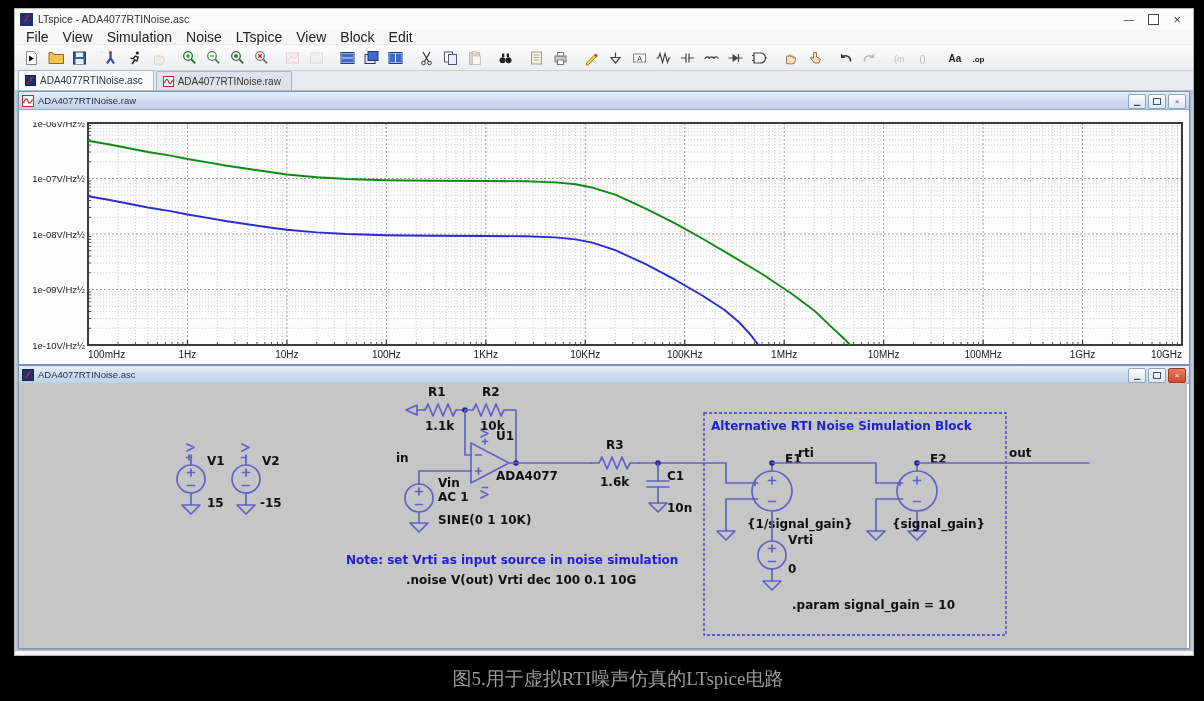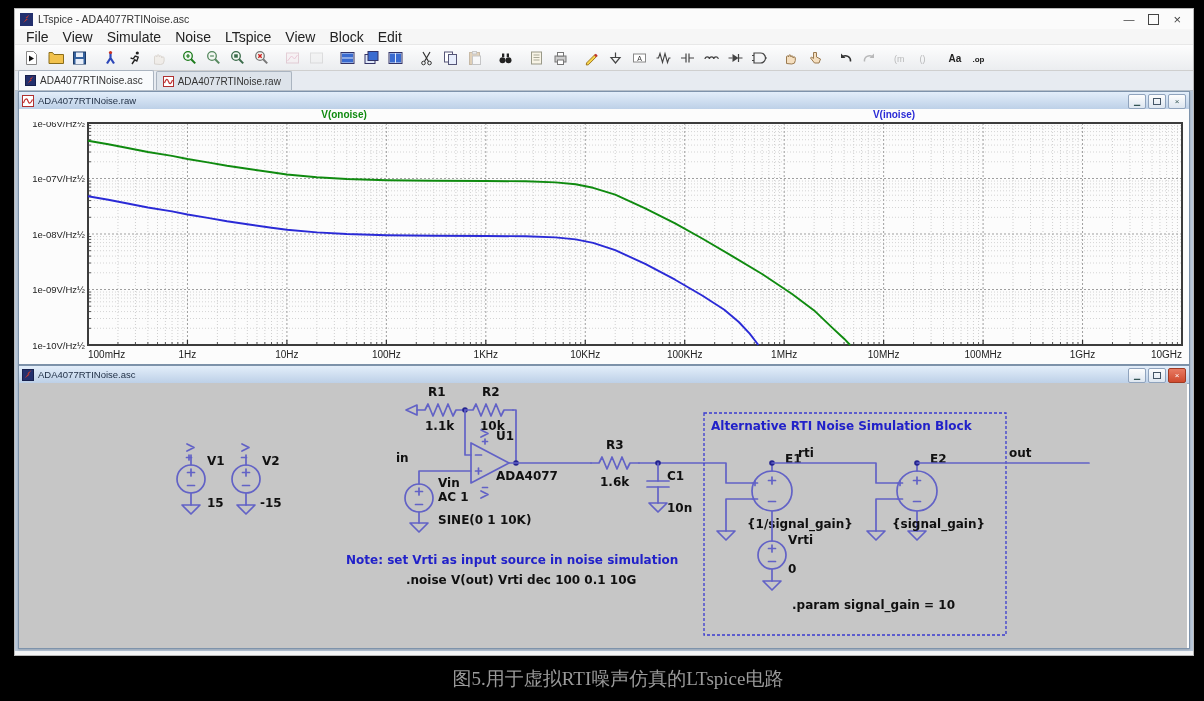--- a/index.html
+++ b/index.html
@@ -62,21 +62,21 @@
       <div class="wincontrols">
         <span>—</span>
         <span class="wc-box"></span>
         <span style="font-size:13px;">×</span>
       </div>
     </div>
 
     <div class="menubar" id="menubar">
         <span>File</span>
         <span>View</span>
-        <span>Simulate</span>
+        <span>Simulation</span>
         <span>Noise</span>
         <span>LTspice</span>
         <span>View</span>
         <span>Block</span>
         <span>Edit</span>
       </div>
 
     <div class="toolbar" id="toolbar">
         <div class="tbtn">
           <svg width="17" height="16" viewBox="0 0 16 16">
@@ -326,24 +326,20 @@
             <path d="M1.5 8 C3 3,5 3,6 6 C7 9,8.5 9,10.5 4.5" stroke="#c03030" fill="none" stroke-width="1.2"></path>
           </svg>
           <span class="ctitle">ADA4077RTINoise.raw</span>
           <div class="cbtns">
             <div class="cbtn">▁</div>
             <div class="cbtn">
                 <span class="wc-box" style="width:6px;height:5px;border-color:#456;"></span>
               </div>
             <div class="cbtn">×</div>
           </div>
-        </div>
-        <div class="legendrow">
-          <span id="leg0" style="left: 255px; color: rgb(15, 138, 15);">V(onoise)</span>
-          <span id="leg1" style="left: 805px; color: rgb(42, 42, 214);">V(inoise)</span>
         </div>
         <svg id="plot" width="1168" height="242" viewBox="0 0 1168 242" style="position:absolute;left:0;top:30px;background:#fcfcfc;">
             <line x1="98.93880138694504" y1="1" x2="98.93880138694504" y2="223" stroke="#cfcfcf" stroke-dasharray="1 2" stroke-width="1"></line>
             <line x1="98.93880138694504" y1="223" x2="98.93880138694504" y2="220" stroke="#555" stroke-width="1"></line>
             <line x1="116.45187751484643" y1="1" x2="116.45187751484643" y2="223" stroke="#cfcfcf" stroke-dasharray="1 2" stroke-width="1"></line>
             <line x1="116.45187751484643" y1="223" x2="116.45187751484643" y2="220" stroke="#555" stroke-width="1"></line>
             <line x1="128.8776027738901" y1="1" x2="128.8776027738901" y2="223" stroke="#cfcfcf" stroke-dasharray="1 2" stroke-width="1"></line>
             <line x1="128.8776027738901" y1="223" x2="128.8776027738901" y2="220" stroke="#555" stroke-width="1"></line>
             <line x1="138.5157440676004" y1="1" x2="138.5157440676004" y2="223" stroke="#cfcfcf" stroke-dasharray="1 2" stroke-width="1"></line>
             <line x1="138.5157440676004" y1="223" x2="138.5157440676004" y2="220" stroke="#555" stroke-width="1"></line>

